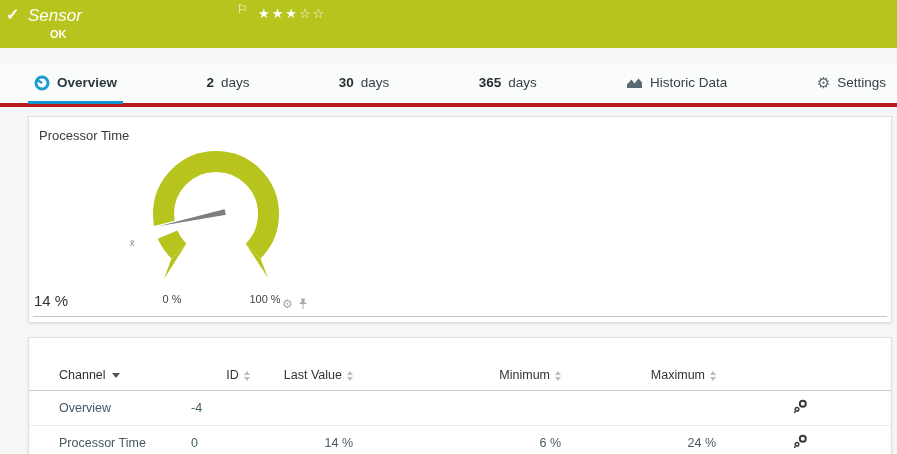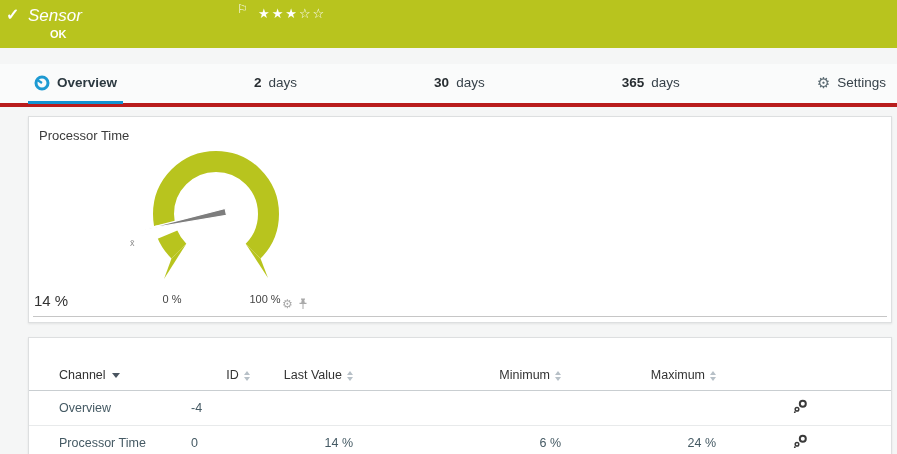--- a/index.html
+++ b/index.html
@@ -113,20 +113,26 @@
       <span class="num">2</span>
       <span class="lbl">days</span>
     </div>
     <div class="tab">
       <span class="num">30</span>
       <span class="lbl">days</span>
     </div>
     <div class="tab">
       <span class="num">365</span>
       <span class="lbl">days</span>
+    </div>
+    <div class="tab">
+      <svg width="17" height="13" viewBox="0 0 17 13">
+        <path d="M1,12 V8.5 L5.5,3.5 L8.5,7.5 L12.5,2.5 L16,6.5 V12 Z" fill="#5a6a72"></path>
+      </svg>
+      <span class="lbl">Historic Data</span>
     </div>
     <div class="tab">
       <span class="glyph">⚙</span>
       <span class="lbl">Settings</span>
     </div>
   </div>
 </div>
 
 <div class="panel gauge-panel">
   <div class="gauge-title">Processor Time</div>

